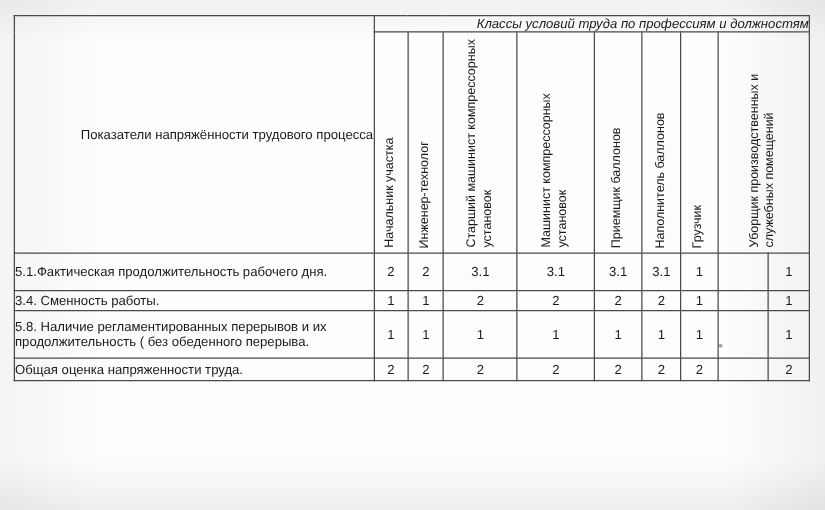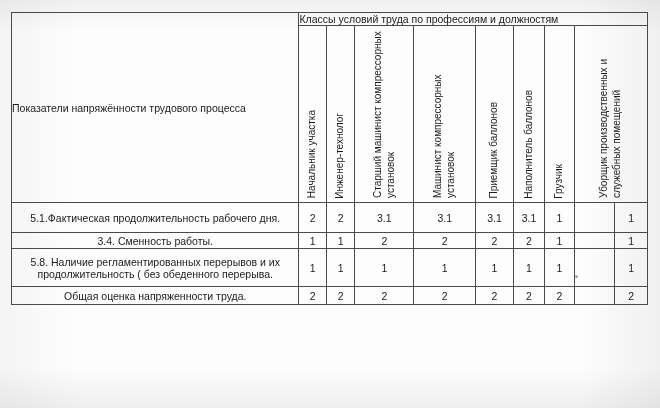--- a/index.html
+++ b/index.html
@@ -41,30 +41,31 @@
   }
   table.sheet td, table.sheet th {
     border: 1px solid #4a4a4a;
     padding: 0;
     vertical-align: middle;
     font-weight: normal;
     font-size: 10.5px;
     line-height: 1.18;
   }
   .hdr-left {
-    text-align: left;
+    text-align: right;
     font-size: 12.5px;
     padding: 4px 6px 6px 10px;
     line-height: 1.35;
   }
   .hdr-right {
-    text-align: left;
+    text-align: right;
     font-size: 12.5px;
     padding: 4px 8px 6px 8px;
     line-height: 1.35;
+    font-style: italic;
   }
   .vert {
     height: 176px;
     position: relative;
   }
   .vert .vwrap {
     position: absolute;
     left: 0; right: 0; bottom: 4px;
     height: 172px;
     display: flex;
@@ -75,21 +76,21 @@
     writing-mode: vertical-rl;
     transform: rotate(180deg);
     white-space: normal;
     font-size: 10px;
     line-height: 1.25;
     text-align: left;
     max-height: 170px;
     padding-bottom: 1px;
   }
   .rowlabel {
-    text-align: center;
+    text-align: left;
     padding: 3px 4px 3px 5px;
     font-size: 10.2px;
     line-height: 1.22;
   }
   .num {
     text-align: center;
     font-size: 11.5px;
     padding: 3px 1px;
   }
   .r1 { height: 30px; }

